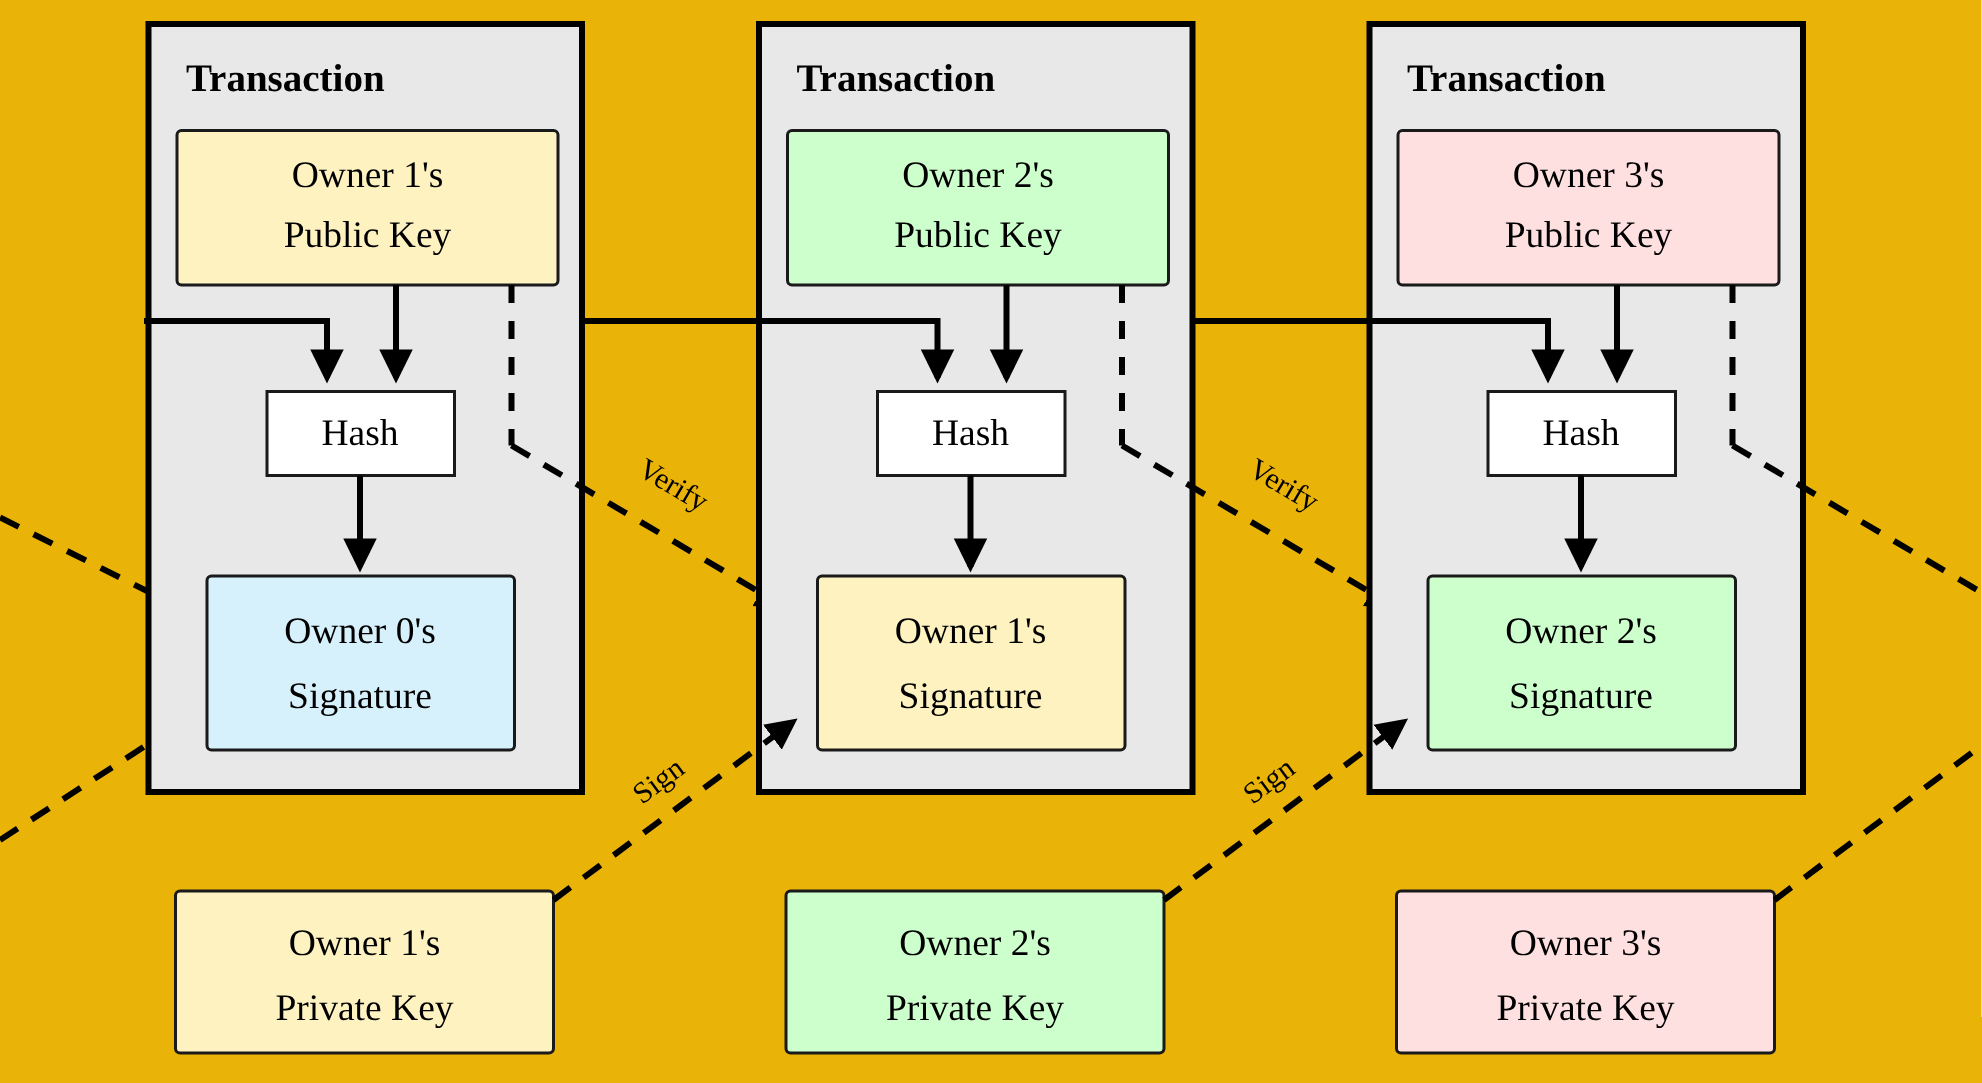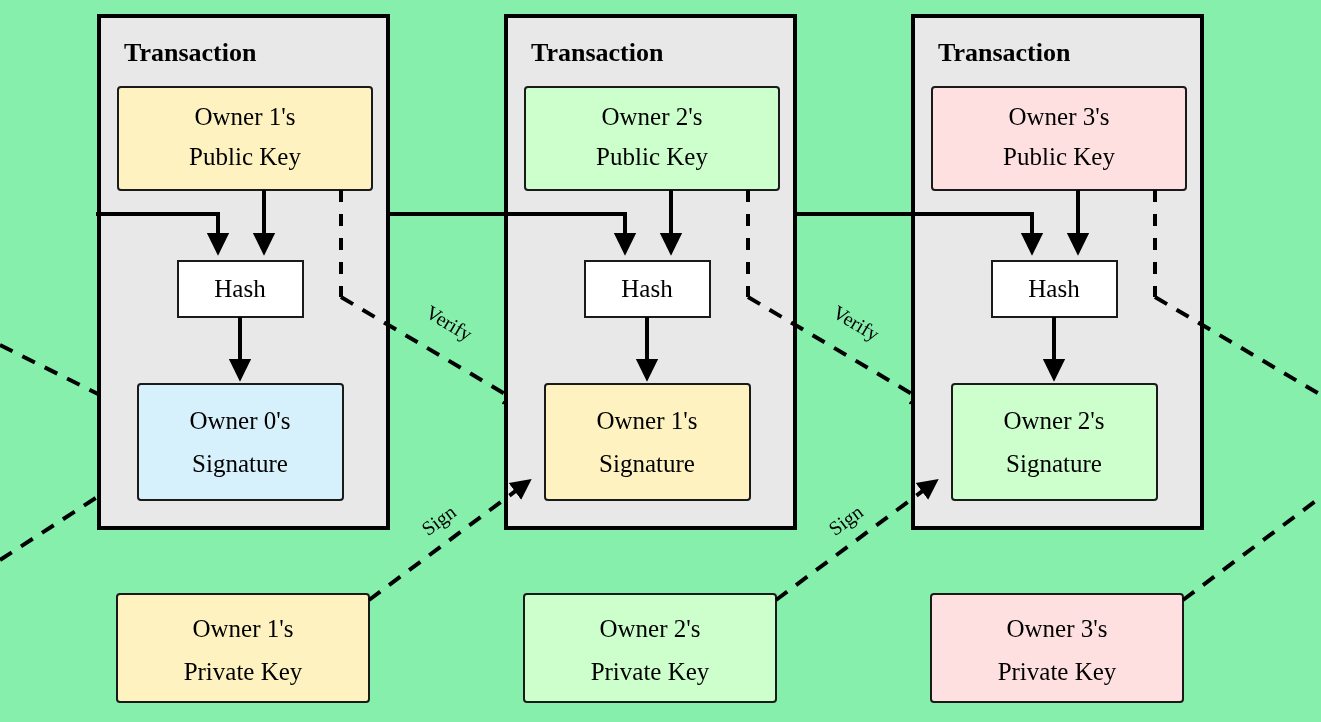--- a/index.html
+++ b/index.html
@@ -1,17 +1,17 @@
 <!DOCTYPE html>
 <html><head>
 <meta charset="utf-8">
 <style>
   html,body{margin:0;padding:0;background:#ffffff;}
   body{font-family:"Liberation Serif", serif;}
-  #stage{position:relative;width:1321px;height:722px;background:#86efac;overflow:hidden;}
+  #stage{position:relative;width:1321px;height:722px;background:#eab308;overflow:hidden;}
   svg#diagram{position:absolute;left:0;top:0;width:1321px;height:722px;display:block;}
   .boxtext{font-family:"Liberation Serif", serif;font-size:25px;fill:#000;text-anchor:middle;dominant-baseline:middle;}
   .hashtext{font-family:"Liberation Serif", serif;font-size:25px;fill:#000;text-anchor:middle;dominant-baseline:middle;}
   .txtitle{font-family:"Liberation Serif", serif;font-weight:bold;font-size:26px;fill:#000;text-anchor:start;dominant-baseline:middle;}
   .edgelabel{font-family:"Liberation Serif", serif;font-size:20px;fill:#000;text-anchor:middle;dominant-baseline:middle;}
   .txframe{stroke:#000;stroke-width:4;}
   .innerbox{stroke:#1a1a1a;stroke-width:2;}
   .solidline{stroke:#000;stroke-width:4;fill:none;}
   .dashline{stroke:#000;stroke-width:4;fill:none;stroke-dasharray:14 11;stroke-linecap:butt;}
   .dashvert{stroke:#000;stroke-width:4;fill:none;stroke-dasharray:12 12;}

